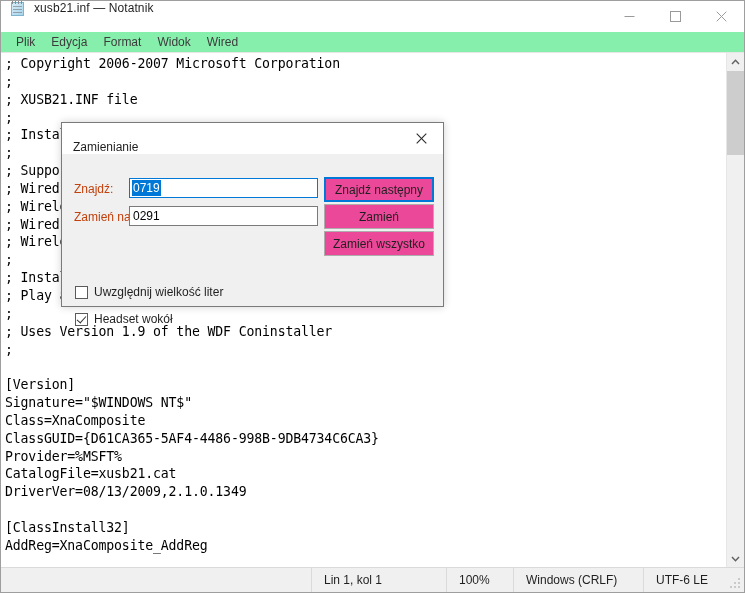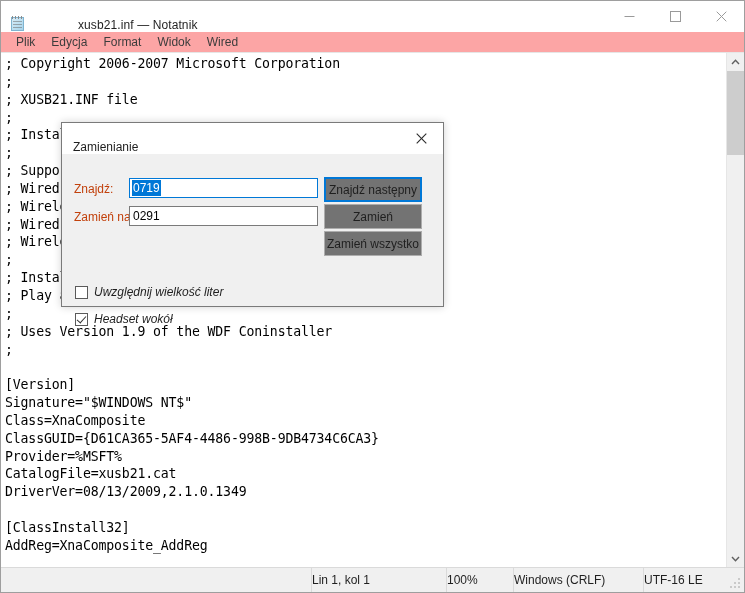--- a/index.html
+++ b/index.html
@@ -28,23 +28,22 @@
     display: flex;
     flex-direction: column;
   }
 
   
   #titlebar {
     height: 31px;
     min-height: 31px;
     background: #ffffff;
     display: flex;
-    align-items: flex-end;
-    position: relative;
-    gap: 44px;
+    align-items: flex-start;
+    position: relative;
   }
   #app-icon {
     width: 16px;
     height: 16px;
     margin-left: 9px;
     margin-right: 8px;
     position: relative;
     flex: none;
   }
   #app-icon .pad {
@@ -104,21 +103,21 @@
   }
   .wc-btn svg { display: block; }
 
   
   #menubar {
     height: 20px;
     min-height: 20px;
     display: flex;
     align-items: center;
     padding-left: 7px;
-    background: #fca5a5;
+    background: #86efac;
   }
   .menu-item {
     font-size: 12px;
     color: #3c3c3c;
     padding: 1px 8px 2px 8px;
     white-space: nowrap;
   }
 
   
   #editor-wrap {
@@ -184,21 +183,21 @@
     align-items: stretch;
     font-size: 12px;
     color: #1f1f1f;
     position: relative;
   }
   #status-spacer { width: 310px; flex: none; }
   .status-cell {
     display: flex;
     align-items: center;
     border-left: 1px solid #dadada;
-    padding-left: 0;
+    padding-left: 12px;
     box-sizing: border-box;
     white-space: nowrap;
   }
   #status-pos { width: 135px; }
   #status-zoom { width: 67px; }
   #status-eol { width: 130px; }
   #status-enc { width: 100px; }
   #grip {
     position: absolute;
     right: 3px;
@@ -284,23 +283,23 @@
     font-size: 12px;
     line-height: 16px;
     height: 16px;
     padding: 0 1px;
     white-space: pre;
   }
 
   .dlg-btn {
     position: absolute;
     left: 262px;
-    width: 98px;
+    width: 110px;
     height: 25px;
-    background: #737373;
+    background: #ec4899;
     border: 1px solid #adadad;
     box-sizing: border-box;
     font-family: "Liberation Sans", sans-serif;
     font-size: 12px;
     color: #1f1f1f;
     display: flex;
     align-items: center;
     justify-content: center;
     white-space: nowrap;
     padding: 0;
@@ -311,21 +310,20 @@
   }
   #btn-replace { top: 50px; }
   #btn-replaceall { top: 77px; }
   #btn-cancel { top: 104px; }
 
   .dlg-check {
     position: absolute;
     left: 13px;
     display: flex;
     align-items: center;
-    font-style: italic;
   }
   #chk-case { top: 131px; }
   #chk-wrap { top: 158px; }
   .cbox {
     width: 13px;
     height: 13px;
     background: #ffffff;
     border: 1px solid #5a5a5a;
     box-sizing: border-box;
     position: relative;
@@ -433,21 +431,21 @@
           </svg>
       </div>
     </div>
   </div>
 
   <div id="statusbar">
     <div id="status-spacer"></div>
     <div class="status-cell" id="status-pos">Lin 1, kol 1</div>
     <div class="status-cell" id="status-zoom">100%</div>
     <div class="status-cell" id="status-eol">Windows (CRLF)</div>
-    <div class="status-cell" id="status-enc">UTF-16 LE</div>
+    <div class="status-cell" id="status-enc">UTF-6 LE</div>
     <div id="grip">
       <svg width="11" height="11" viewBox="0 0 11 11">
         <circle cx="9" cy="9" r="0.8" fill="#9a9a9a"></circle>
         <circle cx="5" cy="9" r="0.8" fill="#9a9a9a"></circle>
         <circle cx="9" cy="5" r="0.8" fill="#9a9a9a"></circle>
         <circle cx="1" cy="9" r="0.8" fill="#9a9a9a"></circle>
         <circle cx="9" cy="1" r="0.8" fill="#9a9a9a"></circle>
         <circle cx="5" cy="5" r="0.8" fill="#9a9a9a"></circle>
       </svg>
     </div>

